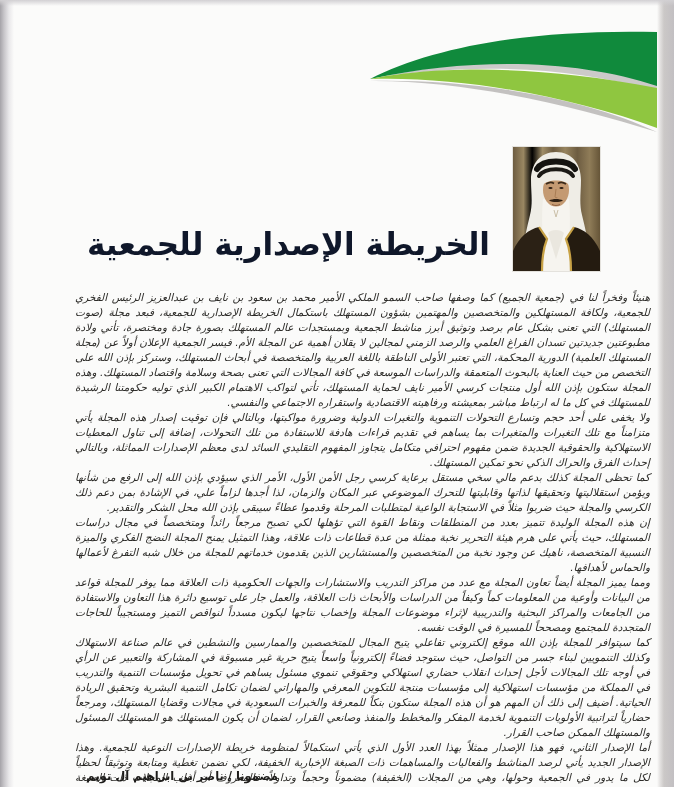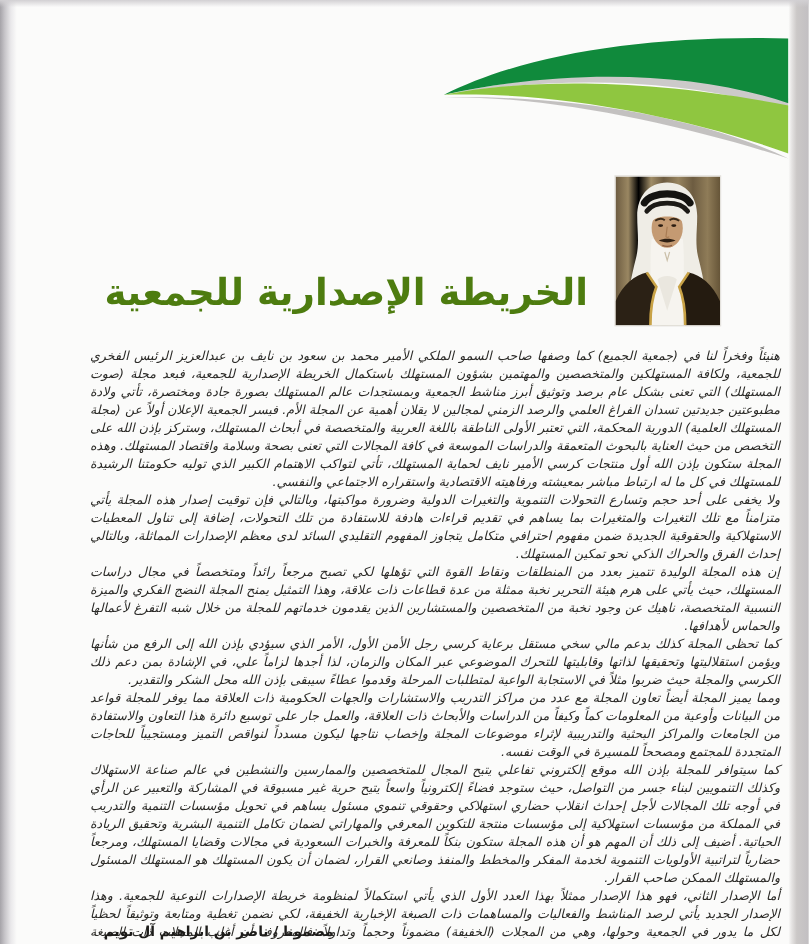--- a/index.html
+++ b/index.html
@@ -13,21 +13,21 @@
   .edge-left{position:absolute;left:0;top:0;width:14px;height:787px;
     background:linear-gradient(to right,#a5a3a8 0,#c7c5c9 4px,#e9e8ea 9px,rgba(251,251,250,0) 14px);}
   .edge-right{position:absolute;right:0;top:0;width:17px;height:787px;
     background:linear-gradient(to left,#c2bfc2 0,#cbc8c7 10px,#e4e2e1 14px,rgba(251,251,250,0) 17px);}
   .edge-top{position:absolute;left:0;top:0;width:674px;height:6px;
     background:linear-gradient(to bottom,#d2d0d3 0,rgba(251,251,250,0) 6px);}
   .swoosh{position:absolute;left:355px;top:10px;width:302px;height:140px;}
   .photo{position:absolute;left:513px;top:147px;width:87px;height:124px;box-shadow:0 0 0 1px #e4e2dd;}
   .title{
     position:absolute;top:226px;right:184px;margin:0;
-    direction:rtl;color:#4d7c0f;font-size:31px;font-weight:bold;
+    direction:rtl;color:#0f172a;font-size:31px;font-weight:bold;
     letter-spacing:0;white-space:nowrap;
   }
   .body-text{
     position:absolute;top:290px;left:75px;width:575px;
     direction:rtl;text-align:justify;
     color:#2b2a27;font-size:10.5px;line-height:15px;
   }
   .body-text p{margin:0;padding:0;font-style:italic;}
   .signature{
     position:absolute;top:769px;left:88px;width:190px;
@@ -86,22 +86,22 @@
     <path d="M61,80 L53,92 C57,102 58,112 58,124" stroke="#c8a246" stroke-width="2.2" fill="none"></path>
     <path d="M35,86 L43,112 L51,86 C48,82 38,82 35,86 Z" fill="#eae7df"></path>
     <path d="M41,63 L43,70 L45,63" stroke="#cabfa8" stroke-width="1" fill="none"></path>
   </svg>
 
   <h1 class="title">الخريطة الإصدارية للجمعية</h1>
 
   <div class="body-text">
     <p>هنيئاً وفخراً لنا في (جمعية الجميع) كما وصفها صاحب السمو الملكي الأمير محمد بن سعود بن نايف بن عبدالعزيز الرئيس الفخري للجمعية، ولكافة المستهلكين والمتخصصين والمهتمين بشؤون المستهلك باستكمال الخريطة الإصدارية للجمعية، فبعد مجلة (صوت المستهلك) التي تعنى بشكل عام برصد وتوثيق أبرز مناشط الجمعية وبمستجدات عالم المستهلك بصورة جادة ومختصرة، تأتي ولادة مطبوعتين جديدتين تسدان الفراغ العلمي والرصد الزمني لمجالين لا يقلان أهمية عن المجلة الأم. فيسر الجمعية الإعلان أولاً عن (مجلة المستهلك العلمية) الدورية المحكمة، التي تعتبر الأولى الناطقة باللغة العربية والمتخصصة في أبحاث المستهلك، وستركز بإذن الله على التخصص من حيث العناية بالبحوث المتعمقة والدراسات الموسعة في كافة المجالات التي تعنى بصحة وسلامة واقتصاد المستهلك. وهذه المجلة ستكون بإذن الله أول منتجات كرسي الأمير نايف لحماية المستهلك، تأتي لتواكب الاهتمام الكبير الذي توليه حكومتنا الرشيدة للمستهلك في كل ما له ارتباط مباشر بمعيشته ورفاهيته الاقتصادية واستقراره الاجتماعي والنفسي.</p>
     <p>ولا يخفى على أحد حجم وتسارع التحولات التنموية والتغيرات الدولية وضرورة مواكبتها، وبالتالي فإن توقيت إصدار هذه المجلة يأتي متزامناً مع تلك التغيرات والمتغيرات بما يساهم في تقديم قراءات هادفة للاستفادة من تلك التحولات، إضافة إلى تناول المعطيات الاستهلاكية والحقوقية الجديدة ضمن مفهوم احترافي متكامل يتجاوز المفهوم التقليدي السائد لدى معظم الإصدارات المماثلة، وبالتالي إحداث الفرق والحراك الذكي نحو تمكين المستهلك.</p>
+    <p>كما تحظى المجلة كذلك بدعم مالي سخي مستقل برعاية كرسي رجل الأمن الأول، الأمر الذي سيؤدي بإذن الله إلى الرفع من شأنها ويؤمن استقلاليتها وتحقيقها لذاتها وقابليتها للتحرك الموضوعي عبر المكان والزمان، لذا أجدها لزاماً علي، في الإشادة بمن دعم ذلك الكرسي والمجلة حيث ضربوا مثلاً في الاستجابة الواعية لمتطلبات المرحلة وقدموا عطاءً سيبقى بإذن الله محل الشكر والتقدير.</p>
     <p>إن هذه المجلة الوليدة تتميز بعدد من المنطلقات ونقاط القوة التي تؤهلها لكي تصبح مرجعاً رائداً ومتخصصاً في مجال دراسات المستهلك، حيث يأتي على هرم هيئة التحرير نخبة ممثلة من عدة قطاعات ذات علاقة، وهذا التمثيل يمنح المجلة النضج الفكري والميزة النسبية المتخصصة، ناهيك عن وجود نخبة من المتخصصين والمستشارين الذين يقدمون خدماتهم للمجلة من خلال شبه التفرغ لأعمالها والحماس لأهدافها.</p>
-    <p>كما تحظى المجلة كذلك بدعم مالي سخي مستقل برعاية كرسي رجل الأمن الأول، الأمر الذي سيؤدي بإذن الله إلى الرفع من شأنها ويؤمن استقلاليتها وتحقيقها لذاتها وقابليتها للتحرك الموضوعي عبر المكان والزمان، لذا أجدها لزاماً علي، في الإشادة بمن دعم ذلك الكرسي والمجلة حيث ضربوا مثلاً في الاستجابة الواعية لمتطلبات المرحلة وقدموا عطاءً سيبقى بإذن الله محل الشكر والتقدير.</p>
     <p>ومما يميز المجلة أيضاً تعاون المجلة مع عدد من مراكز التدريب والاستشارات والجهات الحكومية ذات العلاقة مما يوفر للمجلة قواعد من البيانات وأوعية من المعلومات كماً وكيفاً من الدراسات والأبحاث ذات العلاقة، والعمل جار على توسيع دائرة هذا التعاون والاستفادة من الجامعات والمراكز البحثية والتدريبية لإثراء موضوعات المجلة وإخصاب نتاجها ليكون مسدداً لنواقص التميز ومستجيباً للحاجات المتجددة للمجتمع ومصححاً للمسيرة في الوقت نفسه.</p>
     <p>كما سيتوافر للمجلة بإذن الله موقع إلكتروني تفاعلي يتيح المجال للمتخصصين والممارسين والنشطين في عالم صناعة الاستهلاك وكذلك التنمويين لبناء جسر من التواصل، حيث ستوجد فضاءً إلكترونياً واسعاً يتيح حرية غير مسبوقة في المشاركة والتعبير عن الرأي في أوجه تلك المجالات لأجل إحداث انقلاب حضاري استهلاكي وحقوقي تنموي مسئول يساهم في تحويل مؤسسات التنمية والتدريب في المملكة من مؤسسات استهلاكية إلى مؤسسات منتجة للتكوين المعرفي والمهاراتي لضمان تكامل التنمية البشرية وتحقيق الريادة الحياتية. أضيف إلى ذلك أن المهم هو أن هذه المجلة ستكون بنكاً للمعرفة والخبرات السعودية في مجالات وقضايا المستهلك، ومرجعاً حضارياً لتراتبية الأولويات التنموية لخدمة المفكر والمخطط والمنفذ وصانعي القرار، لضمان أن يكون المستهلك هو المستهلك المسئول والمستهلك الممكن صاحب القرار.</p>
     <p>أما الإصدار الثاني، فهو هذا الإصدار ممثلاً بهذا العدد الأول الذي يأتي استكمالاً لمنظومة خريطة الإصدارات النوعية للجمعية. وهذا الإصدار الجديد يأتي لرصد المناشط والفعاليات والمساهمات ذات الصبغة الإخبارية الخفيفة، لكي نضمن تغطية ومتابعة وتوثيقاً لحظياً لكل ما يدور في الجمعية وحولها، وهي من المجلات (الخفيفة) مضموناً وحجماً وتداولاً، فالمعروف أن أغلب المجلات ذات الصبغة الإخبارية التي تعرف في العالم باسم (News Letter) تكون خفيفة المحتوى والمضمون وتعتمد على الخبر السريع، وخفيفة الحجم حيث تطبع على ورق خفيف الوزن لتكون خفيفة التناول والتصفح، وبالتالي يمكن تناولها وتداولها وقراءتها وتصفحها بسرعة، وهذا ما يميزها عن غيرها من المجلات.</p>
 
   </div>
 
   <div class="signature">مضمونا / ناصر بن ابراهيم آل تويم</div>
 
 </div>
 

